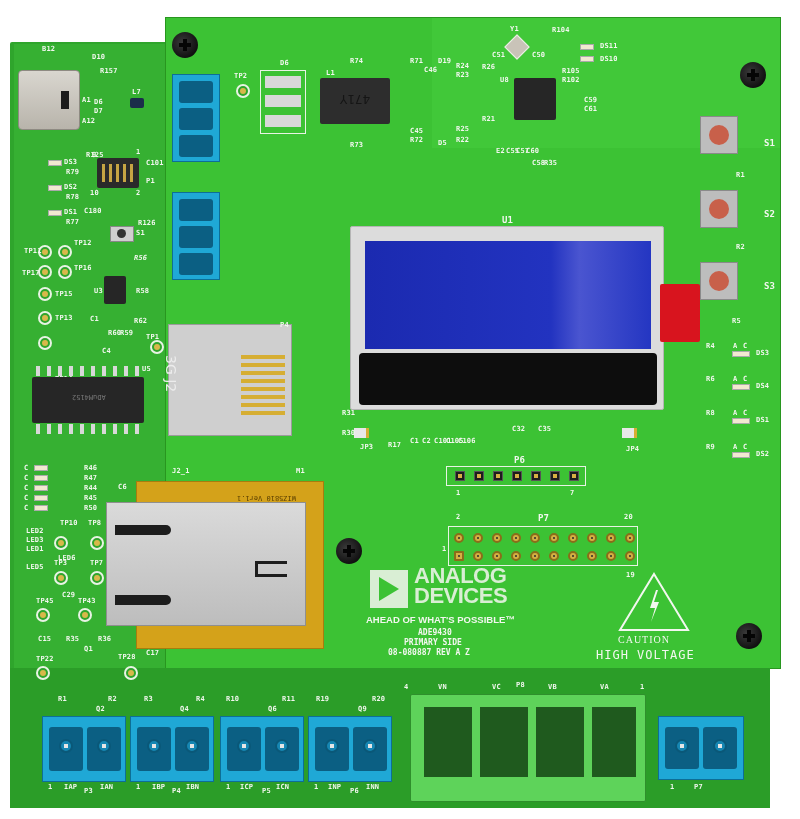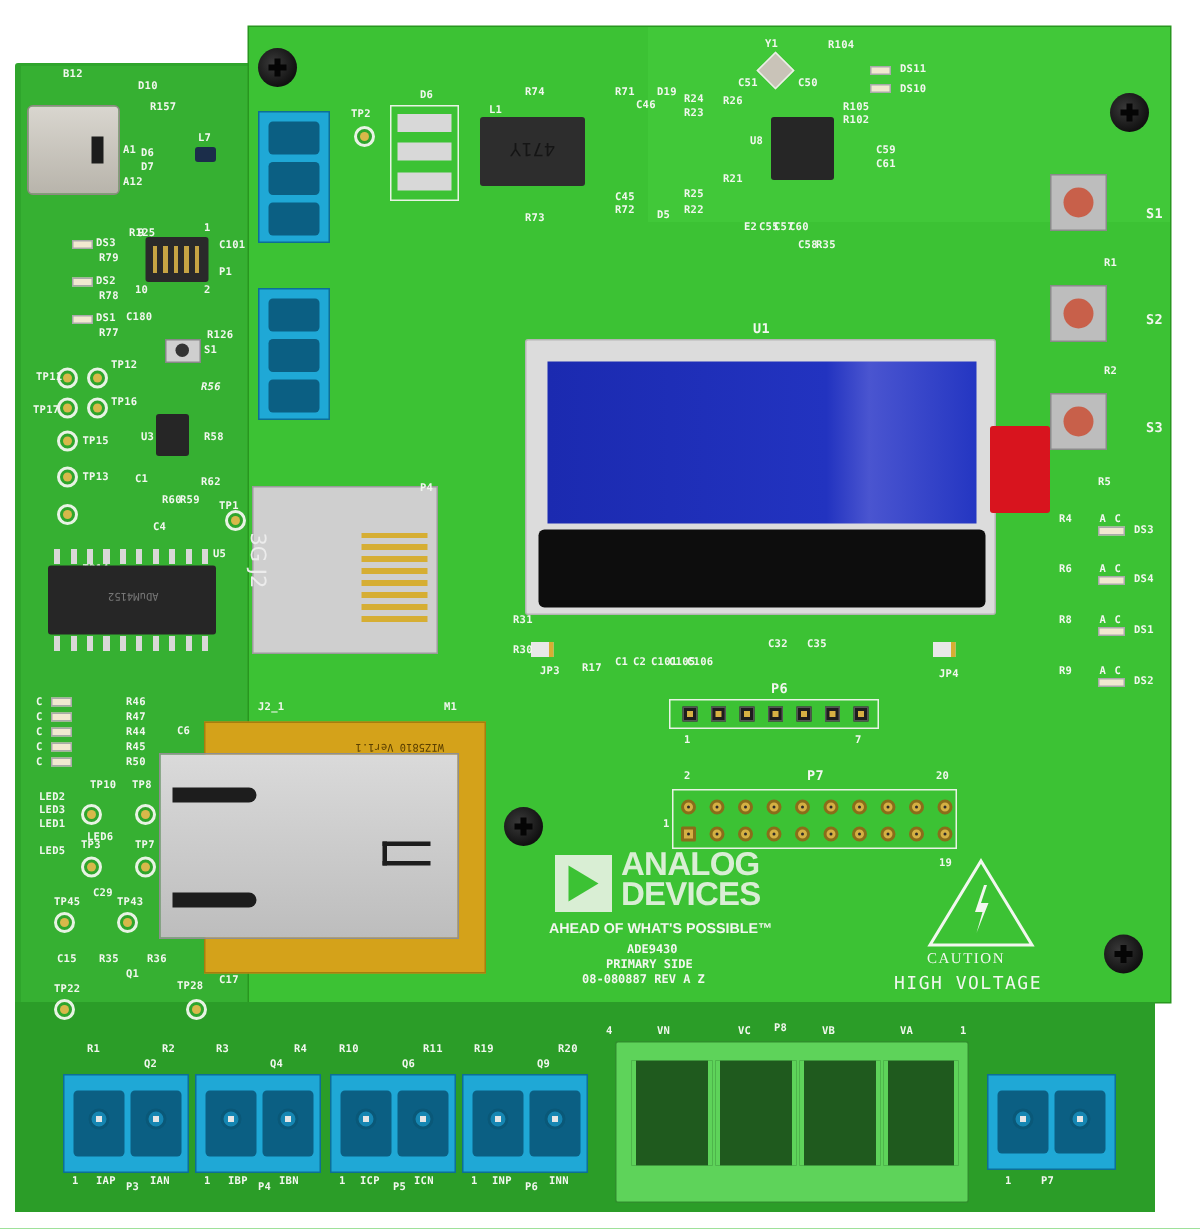--- a/index.html
+++ b/index.html
@@ -206,21 +206,21 @@
 <span class="silk sm" style="left:438px;top:58px;">D19</span>
 <span class="silk sm" style="left:438px;top:140px;">D5</span>
 <span class="silk sm" style="left:456px;top:63px;">R24</span>
 <span class="silk sm" style="left:456px;top:72px;">R23</span>
 <span class="silk sm" style="left:456px;top:126px;">R25</span>
 <span class="silk sm" style="left:456px;top:137px;">R22</span>
 <span class="silk sm" style="left:482px;top:64px;">R26</span>
 <span class="silk sm" style="left:482px;top:116px;">R21</span>
 
 <div class="chip" style="left:514px;top:78px;width:42px;height:42px;"></div>
-<span class="silk sm" style="left:500px;top:91px;">U8</span>
+<span class="silk sm" style="left:500px;top:77px;">U8</span>
 <div class="abs" style="left:508px;top:38px;width:16px;height:16px;background:#c9c3b8;transform:rotate(45deg);border:1px solid #eaf3e6;"></div>
 <span class="silk sm" style="left:510px;top:26px;">Y1</span>
 <span class="silk sm" style="left:492px;top:52px;">C51</span>
 <span class="silk sm" style="left:532px;top:52px;">C50</span>
 <span class="silk sm" style="left:552px;top:27px;">R104</span>
 <span class="silk sm" style="left:562px;top:68px;">R105</span>
 <span class="silk sm" style="left:562px;top:77px;">R102</span>
 <div class="led" style="left:580px;top:44px;width:14px;height:6px;"></div>
 <div class="led" style="left:580px;top:56px;width:14px;height:6px;"></div>
 <span class="silk sm" style="left:600px;top:43px;">DS11</span>

